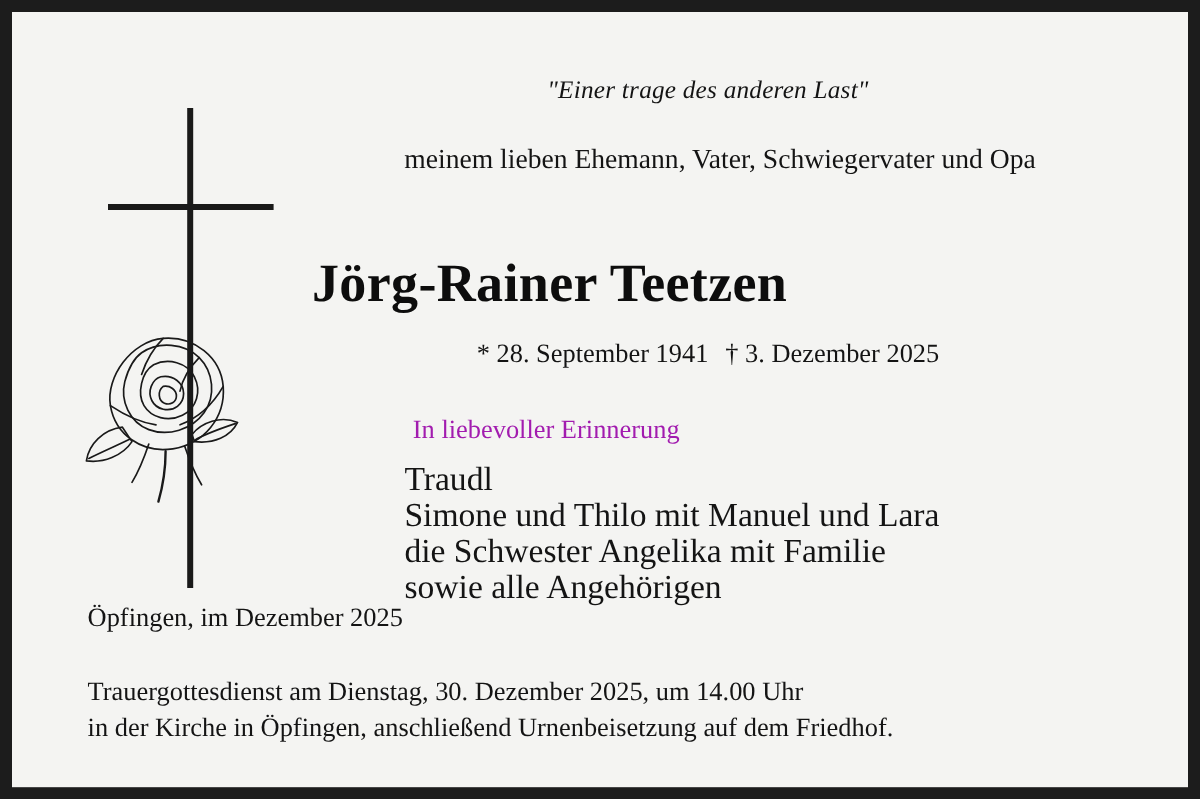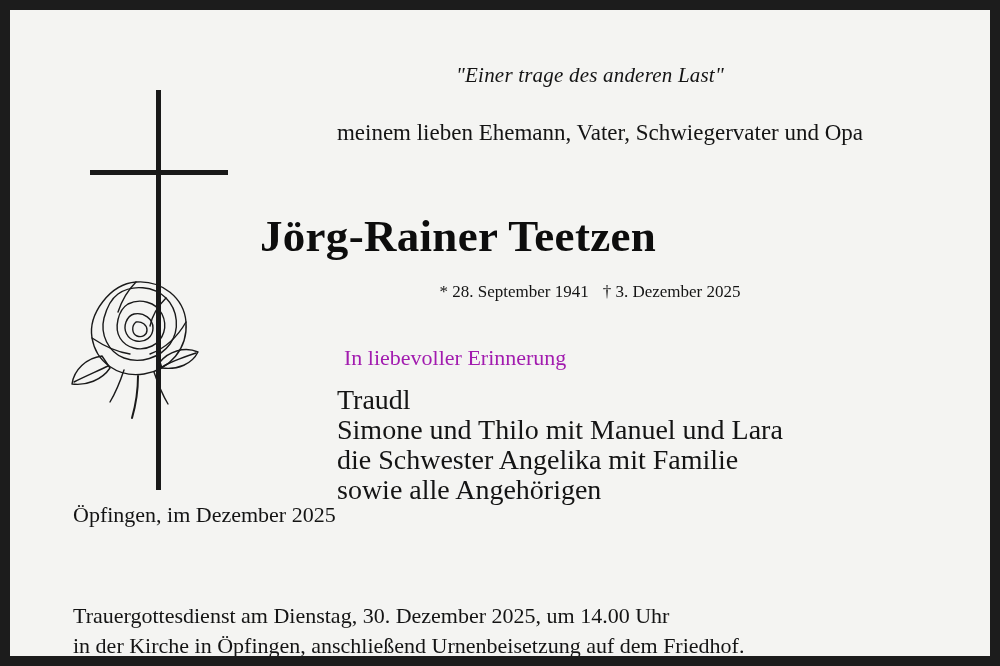--- a/index.html
+++ b/index.html
@@ -99,21 +99,21 @@
     font-weight: bold;
     color: #0d0d0d;
     letter-spacing: .3px;
   }
   .dates {
     position: absolute;
     top: 272px;
     left: 0;
     width: 660px;
     text-align: center;
-    font-size: 17px;
+    font-size: 22px;
     color: #141414;
   }
   .dates .sep {
     display: inline-block;
     width: 14px;
   }
   .memory {
     position: absolute;
     top: 335px;
     left: 84px;
@@ -133,21 +133,21 @@
   .place-date {
     position: absolute;
     left: 63px;
     top: 492px;
     font-size: 22px;
     color: #141414;
   }
   .service {
     position: absolute;
     left: 63px;
-    top: 591px;
+    top: 551px;
     font-size: 22px;
     line-height: 30px;
     color: #141414;
     width: 890px;
   }
 </style>
 </head>
 <body>
 
 <div class="page">

